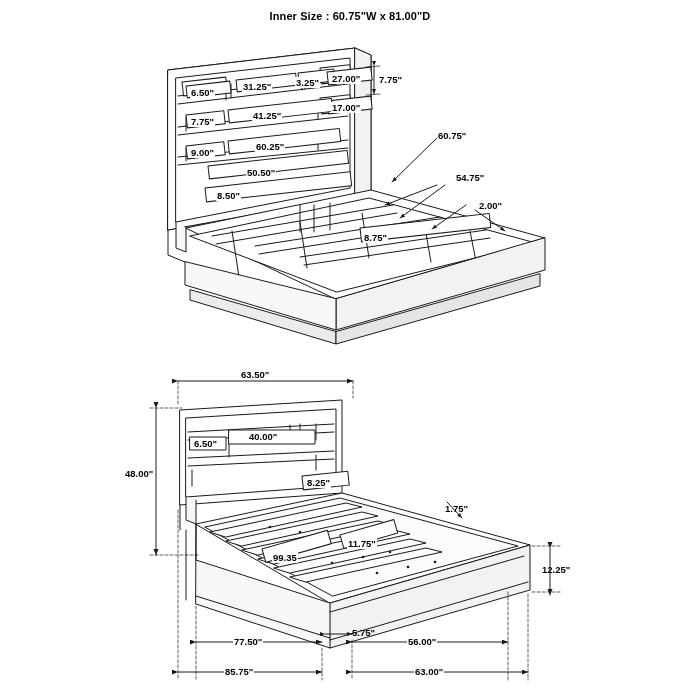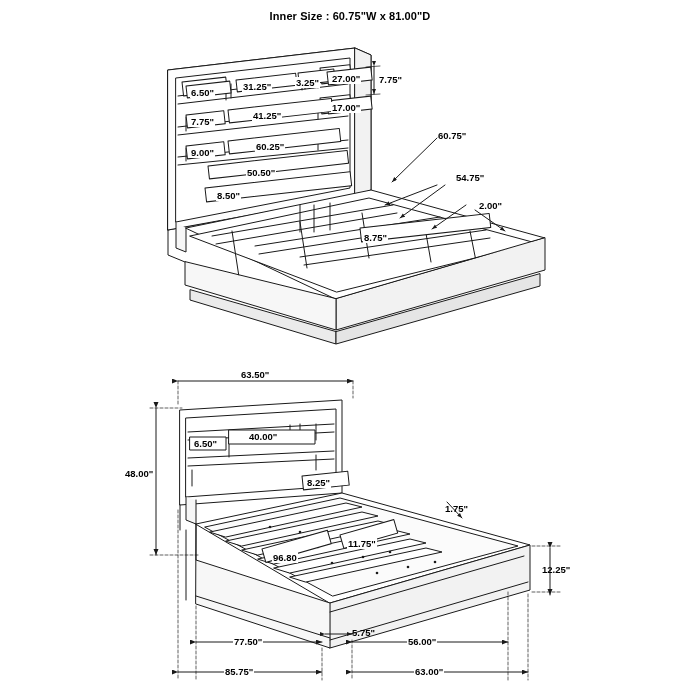--- a/index.html
+++ b/index.html
@@ -262,21 +262,21 @@
   <div class="dimlabel plain" style="left:455px; top:172px;">54.75"</div>
   <div class="dimlabel plain" style="left:478px; top:200px;">2.00"</div>
 
   <div class="dimlabel" style="left:240px; top:369px;">63.50"</div>
   <div class="dimlabel" style="left:193px; top:438px;">6.50"</div>
   <div class="dimlabel" style="left:248px; top:431px;">40.00"</div>
   <div class="dimlabel plain" style="left:124px; top:468px;">48.00"</div>
   <div class="dimlabel" style="left:306px; top:477px;">8.25"</div>
   <div class="dimlabel plain" style="left:444px; top:503px;">1.75"</div>
   <div class="dimlabel" style="left:347px; top:538px;">11.75"</div>
-  <div class="dimlabel" style="left:272px; top:552px;">96.80</div>
+  <div class="dimlabel" style="left:272px; top:552px;">99.35</div>
   <div class="dimlabel plain" style="left:541px; top:564px;">12.25"</div>
   <div class="dimlabel plain" style="left:351px; top:627px;">5.75"</div>
   <div class="dimlabel" style="left:233px; top:636px;">77.50"</div>
   <div class="dimlabel" style="left:407px; top:636px;">56.00"</div>
   <div class="dimlabel" style="left:224px; top:666px;">85.75"</div>
   <div class="dimlabel" style="left:414px; top:666px;">63.00"</div>
 
 </div>
 
 </body></html>

